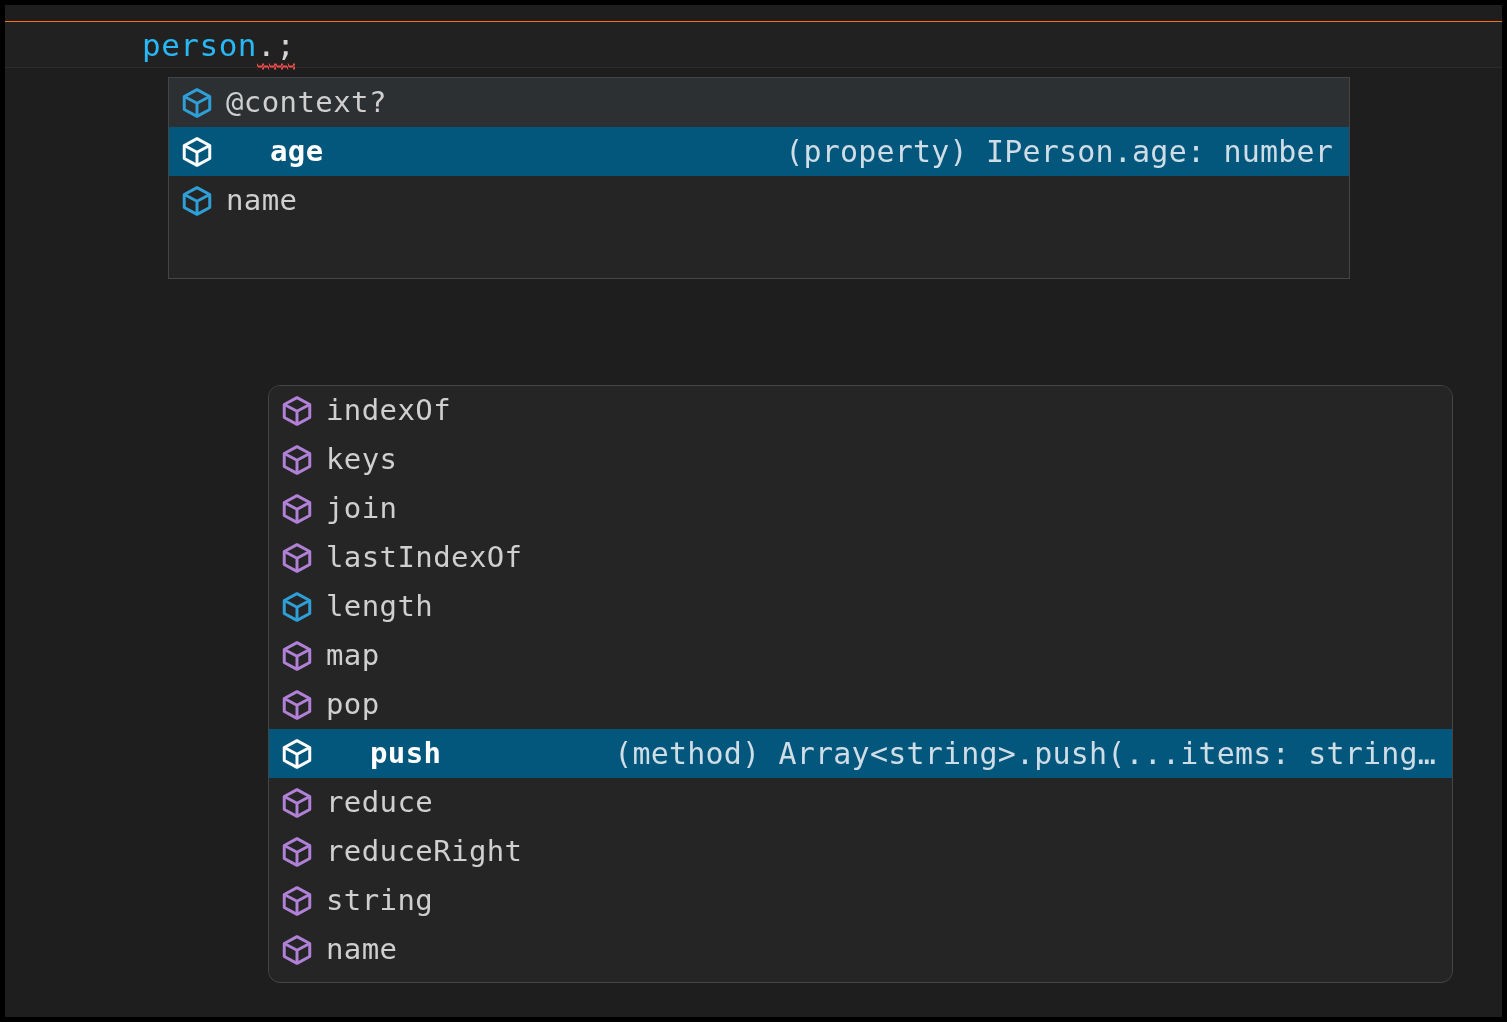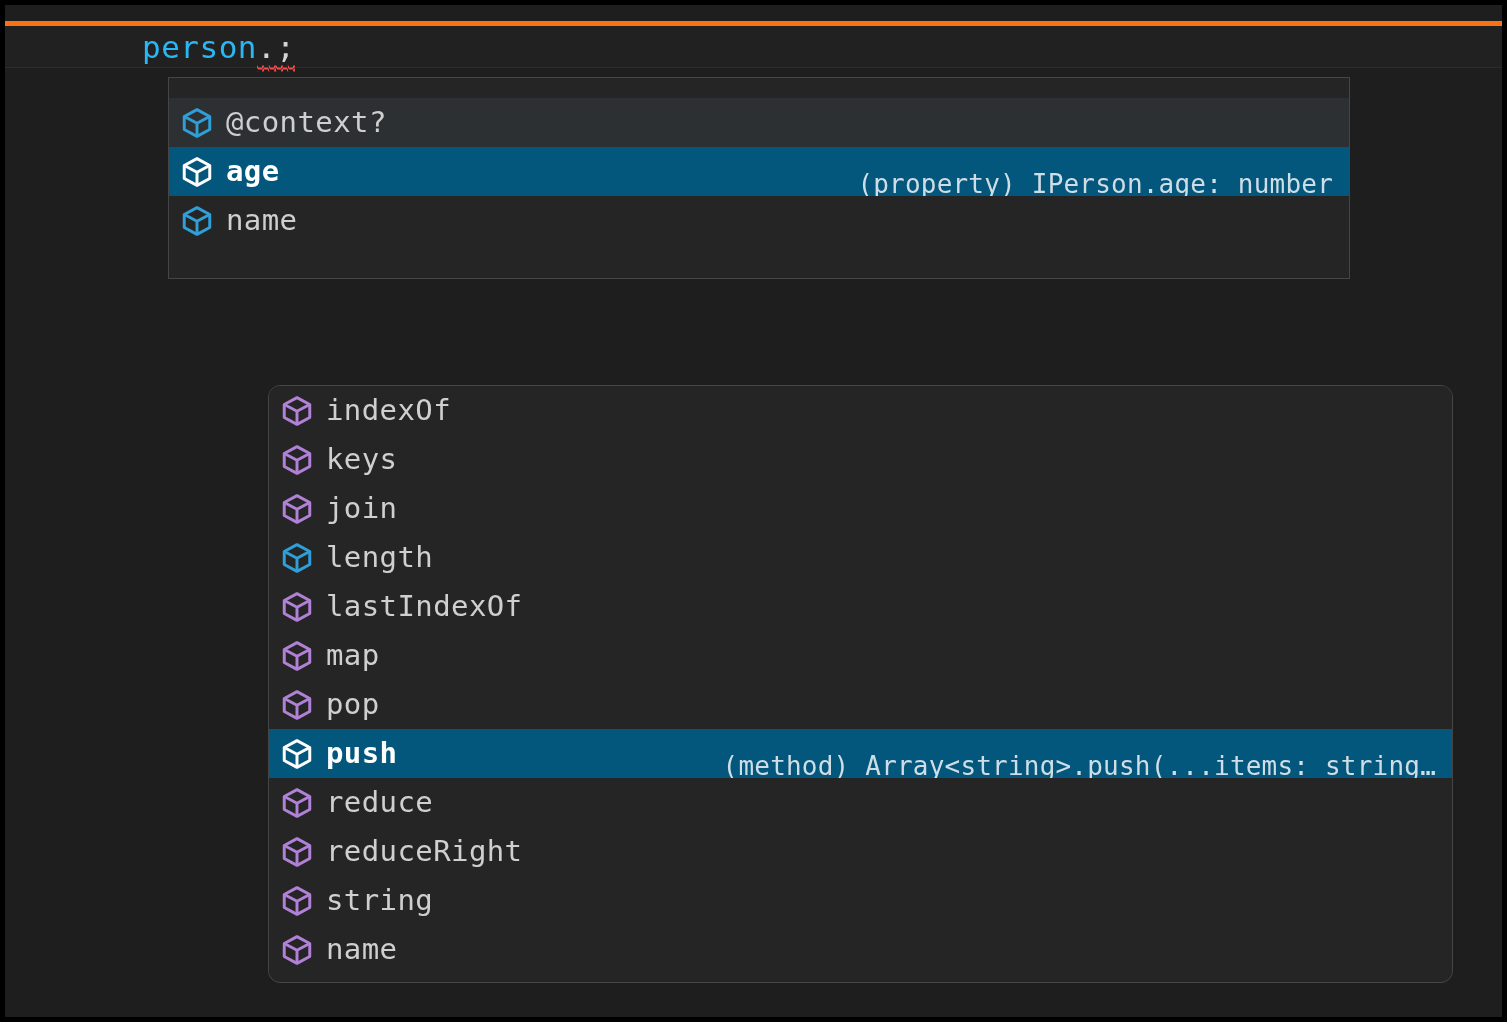--- a/index.html
+++ b/index.html
@@ -25,21 +25,21 @@
     overflow: hidden;
   }
 
   
   .code-line {
     position: absolute;
     left: 0;
     width: 100%;
     height: 47px;
     background: #212121;
-    border-top: 5px solid #f97316;
+    border-top: 1px solid #f97316;
     border-bottom: 1px solid #2c2c2c;
     box-sizing: border-box;
   }
   .code-text {
     position: absolute;
     left: 22px;
     top: 50%;
     transform: translateY(-50%);
     font-size: 31px;
     letter-spacing: 0.5px;
@@ -92,22 +92,22 @@
 
   .sugg-row {
     position: relative;
     display: flex;
     align-items: center;
     height: 49px;
     padding-left: 11px;
     background: #252526;
     box-sizing: border-box;
   }
-  .sugg-row.alt     { background: #2c3032; margin-top: 20px; }
-  .sugg-row.selected{ background: #04577c; }
+  .sugg-row.alt     { background: #2c3032; }
+  .sugg-row.selected{ background: #04577c; gap: 44px; }
 
   .sugg-icon {
     width: 34px;
     height: 34px;
     flex: 0 0 34px;
     margin-right: 12px;
     display: block;
   }
   .sugg-label {
     font-size: 29px;
@@ -118,26 +118,25 @@
   }
   .sugg-row.selected .sugg-label {
     color: #ffffff;
     font-weight: bold;
   }
   .sugg-detail {
     position: absolute;
     right: 16px;
     top: 50%;
     transform: translateY(-50%);
-    font-size: 26px;
+    font-size: 30px;
     color: #cfdde6;
     white-space: pre;
     letter-spacing: 0.2px;
     line-height: 1;
-    margin-top: 12px;
   }
 </style>
 </head>
 <body>
 
 <div id="editor">
 
   <div class="code-line" style="top:16px;">
     <div class="code-text">
       <span class="tok-var">person</span><span class="tok-punct squiggle">.</span><span class="tok-punct squiggle">;</span>
@@ -190,37 +189,37 @@
         </div>
         <div class="sugg-row">
           <svg class="sugg-icon" viewBox="0 0 24 24">
             <path d="M12 2.6 21 7.4v9.2L12 21.4 3 16.6V7.4Z" fill="none" stroke="#b180d7" stroke-width="2.1" stroke-linejoin="round"></path>
             <path d="M3.4 7.6 12 12.2l8.6-4.6M12 12.2V21" fill="none" stroke="#b180d7" stroke-width="2.1" stroke-linejoin="round"></path>
           </svg>
           <span class="sugg-label">join</span>
         </div>
         <div class="sugg-row">
           <svg class="sugg-icon" viewBox="0 0 24 24">
+            <path d="M12 2.6 21 7.4v9.2L12 21.4 3 16.6V7.4Z" fill="none" stroke="#b180d7" stroke-width="2.1" stroke-linejoin="round"></path>
+            <path d="M3.4 7.6 12 12.2l8.6-4.6M12 12.2V21" fill="none" stroke="#b180d7" stroke-width="2.1" stroke-linejoin="round"></path>
+          </svg>
+          <span class="sugg-label">lastIndexOf</span>
+        </div>
+        <div class="sugg-row">
+          <svg class="sugg-icon" viewBox="0 0 24 24">
             <path d="M12 2.6 21 7.4v9.2L12 21.4 3 16.6V7.4Z" fill="none" stroke="#2f9fd8" stroke-width="2.1" stroke-linejoin="round"></path>
             <path d="M3.4 7.6 12 12.2l8.6-4.6M12 12.2V21" fill="none" stroke="#2f9fd8" stroke-width="2.1" stroke-linejoin="round"></path>
           </svg>
           <span class="sugg-label">length</span>
         </div>
         <div class="sugg-row">
           <svg class="sugg-icon" viewBox="0 0 24 24">
             <path d="M12 2.6 21 7.4v9.2L12 21.4 3 16.6V7.4Z" fill="none" stroke="#b180d7" stroke-width="2.1" stroke-linejoin="round"></path>
             <path d="M3.4 7.6 12 12.2l8.6-4.6M12 12.2V21" fill="none" stroke="#b180d7" stroke-width="2.1" stroke-linejoin="round"></path>
           </svg>
-          <span class="sugg-label">lastIndexOf</span>
-        </div>
-        <div class="sugg-row">
-          <svg class="sugg-icon" viewBox="0 0 24 24">
-            <path d="M12 2.6 21 7.4v9.2L12 21.4 3 16.6V7.4Z" fill="none" stroke="#b180d7" stroke-width="2.1" stroke-linejoin="round"></path>
-            <path d="M3.4 7.6 12 12.2l8.6-4.6M12 12.2V21" fill="none" stroke="#b180d7" stroke-width="2.1" stroke-linejoin="round"></path>
-          </svg>
           <span class="sugg-label">map</span>
         </div>
         <div class="sugg-row">
           <svg class="sugg-icon" viewBox="0 0 24 24">
             <path d="M12 2.6 21 7.4v9.2L12 21.4 3 16.6V7.4Z" fill="none" stroke="#b180d7" stroke-width="2.1" stroke-linejoin="round"></path>
             <path d="M3.4 7.6 12 12.2l8.6-4.6M12 12.2V21" fill="none" stroke="#b180d7" stroke-width="2.1" stroke-linejoin="round"></path>
           </svg>
           <span class="sugg-label">pop</span>
         </div>
         <div class="sugg-row selected">

